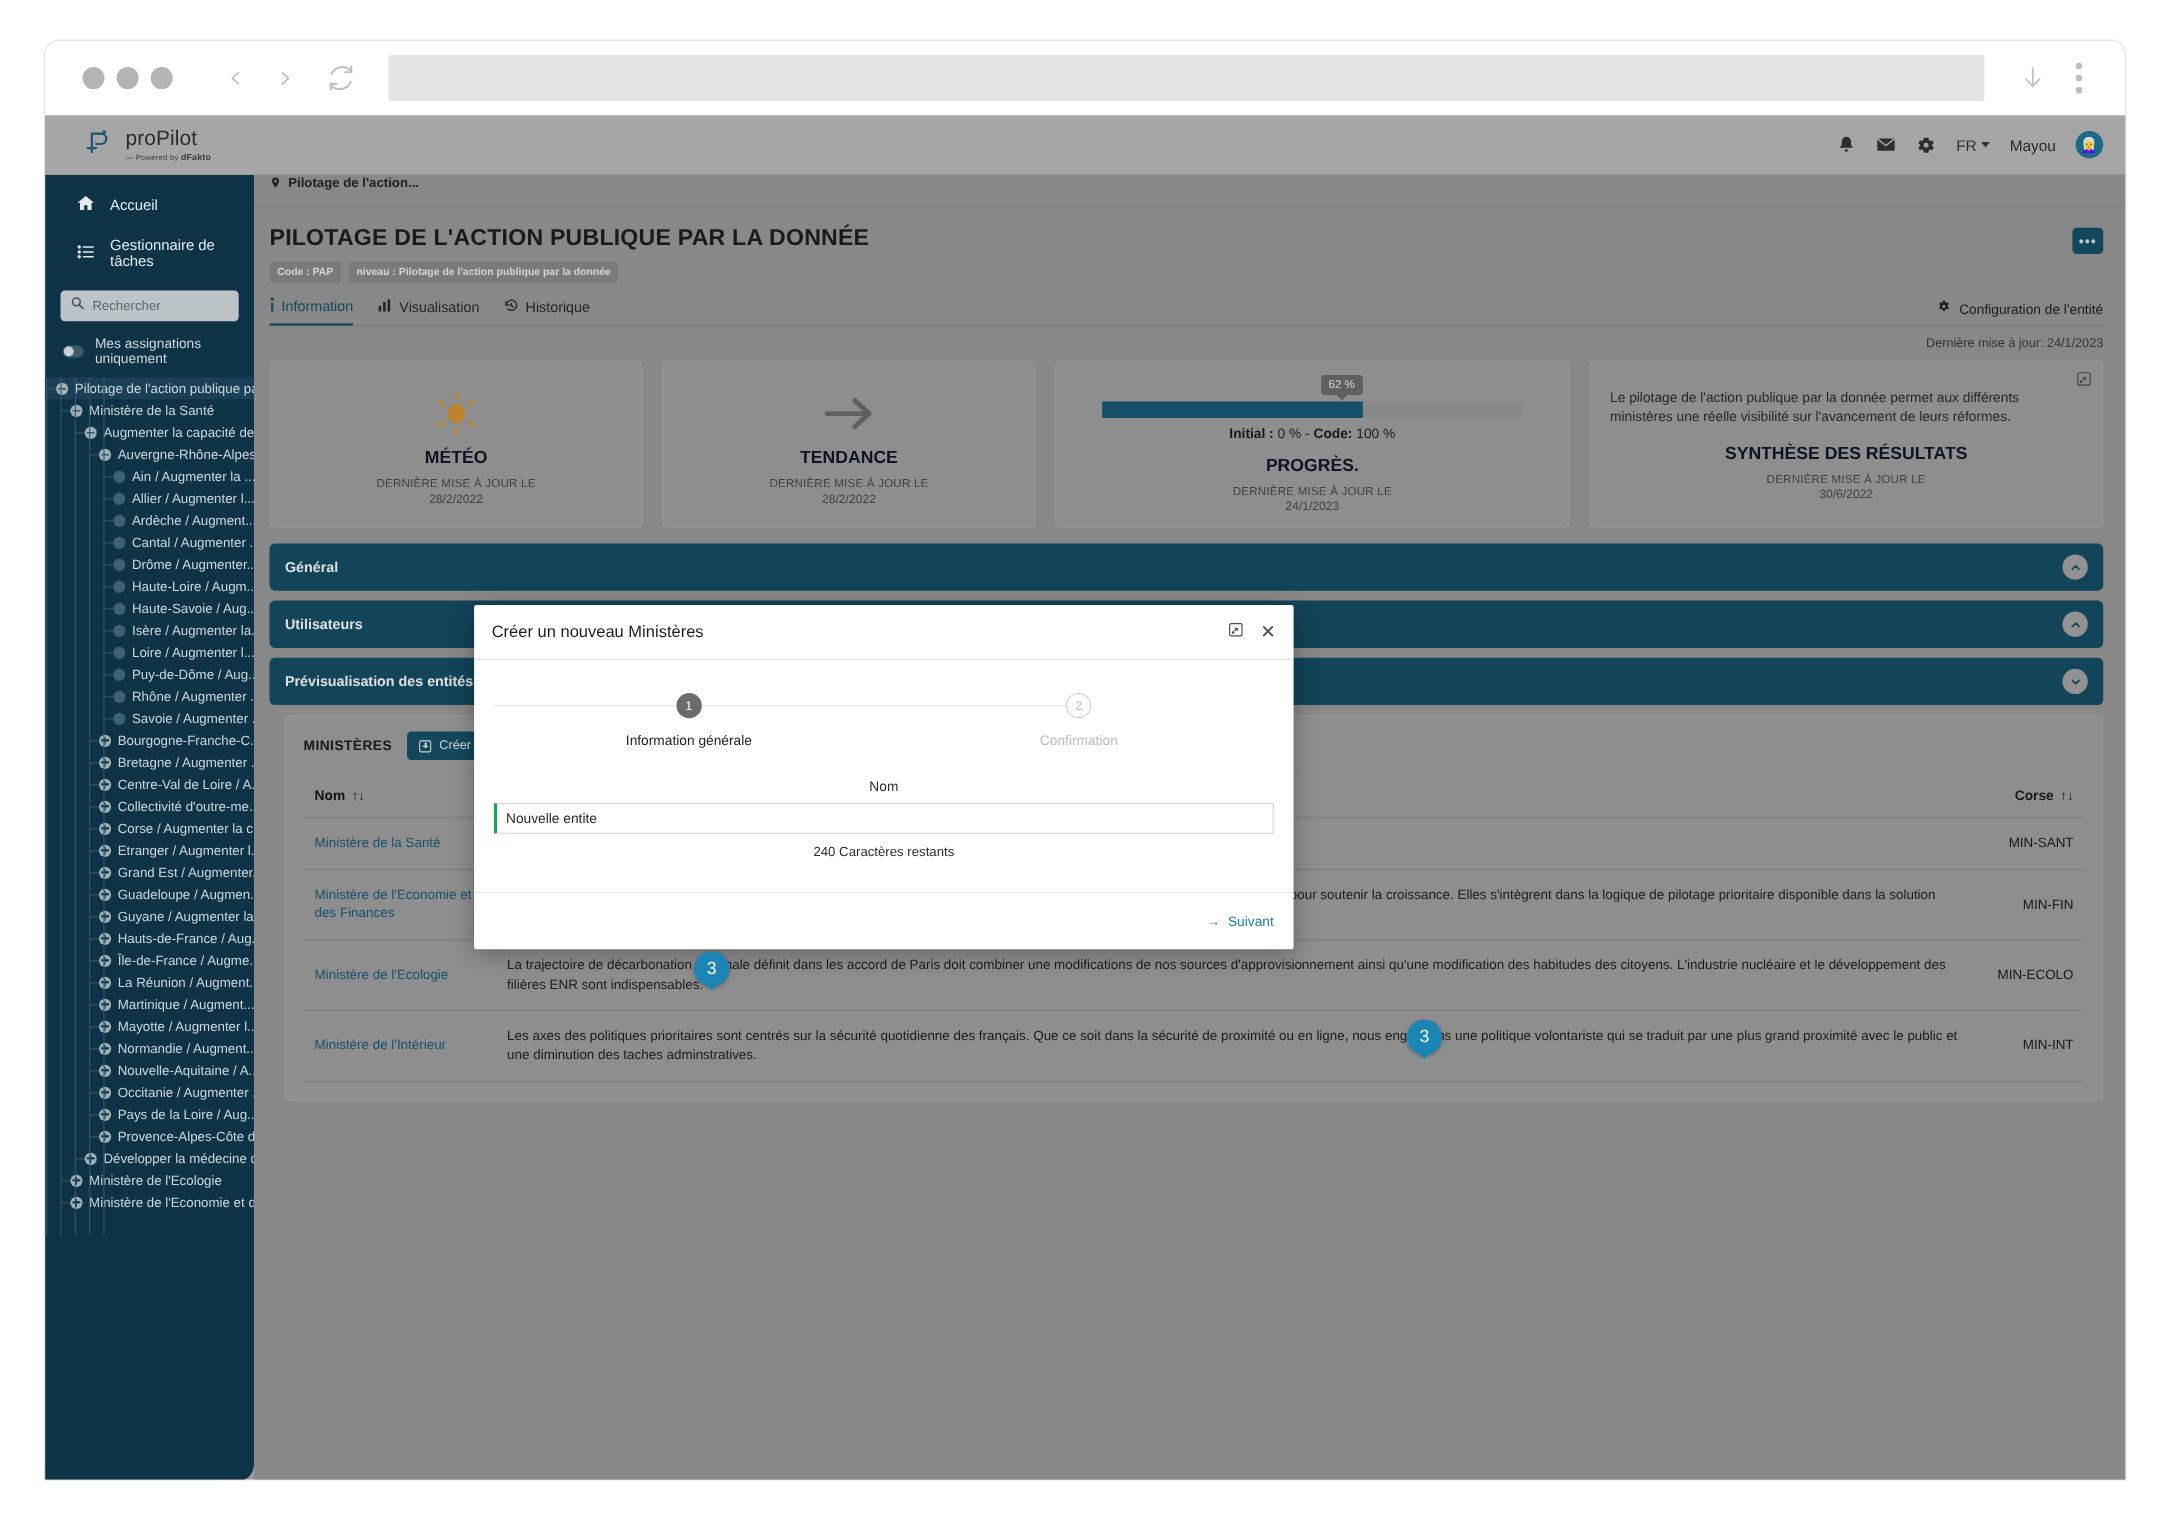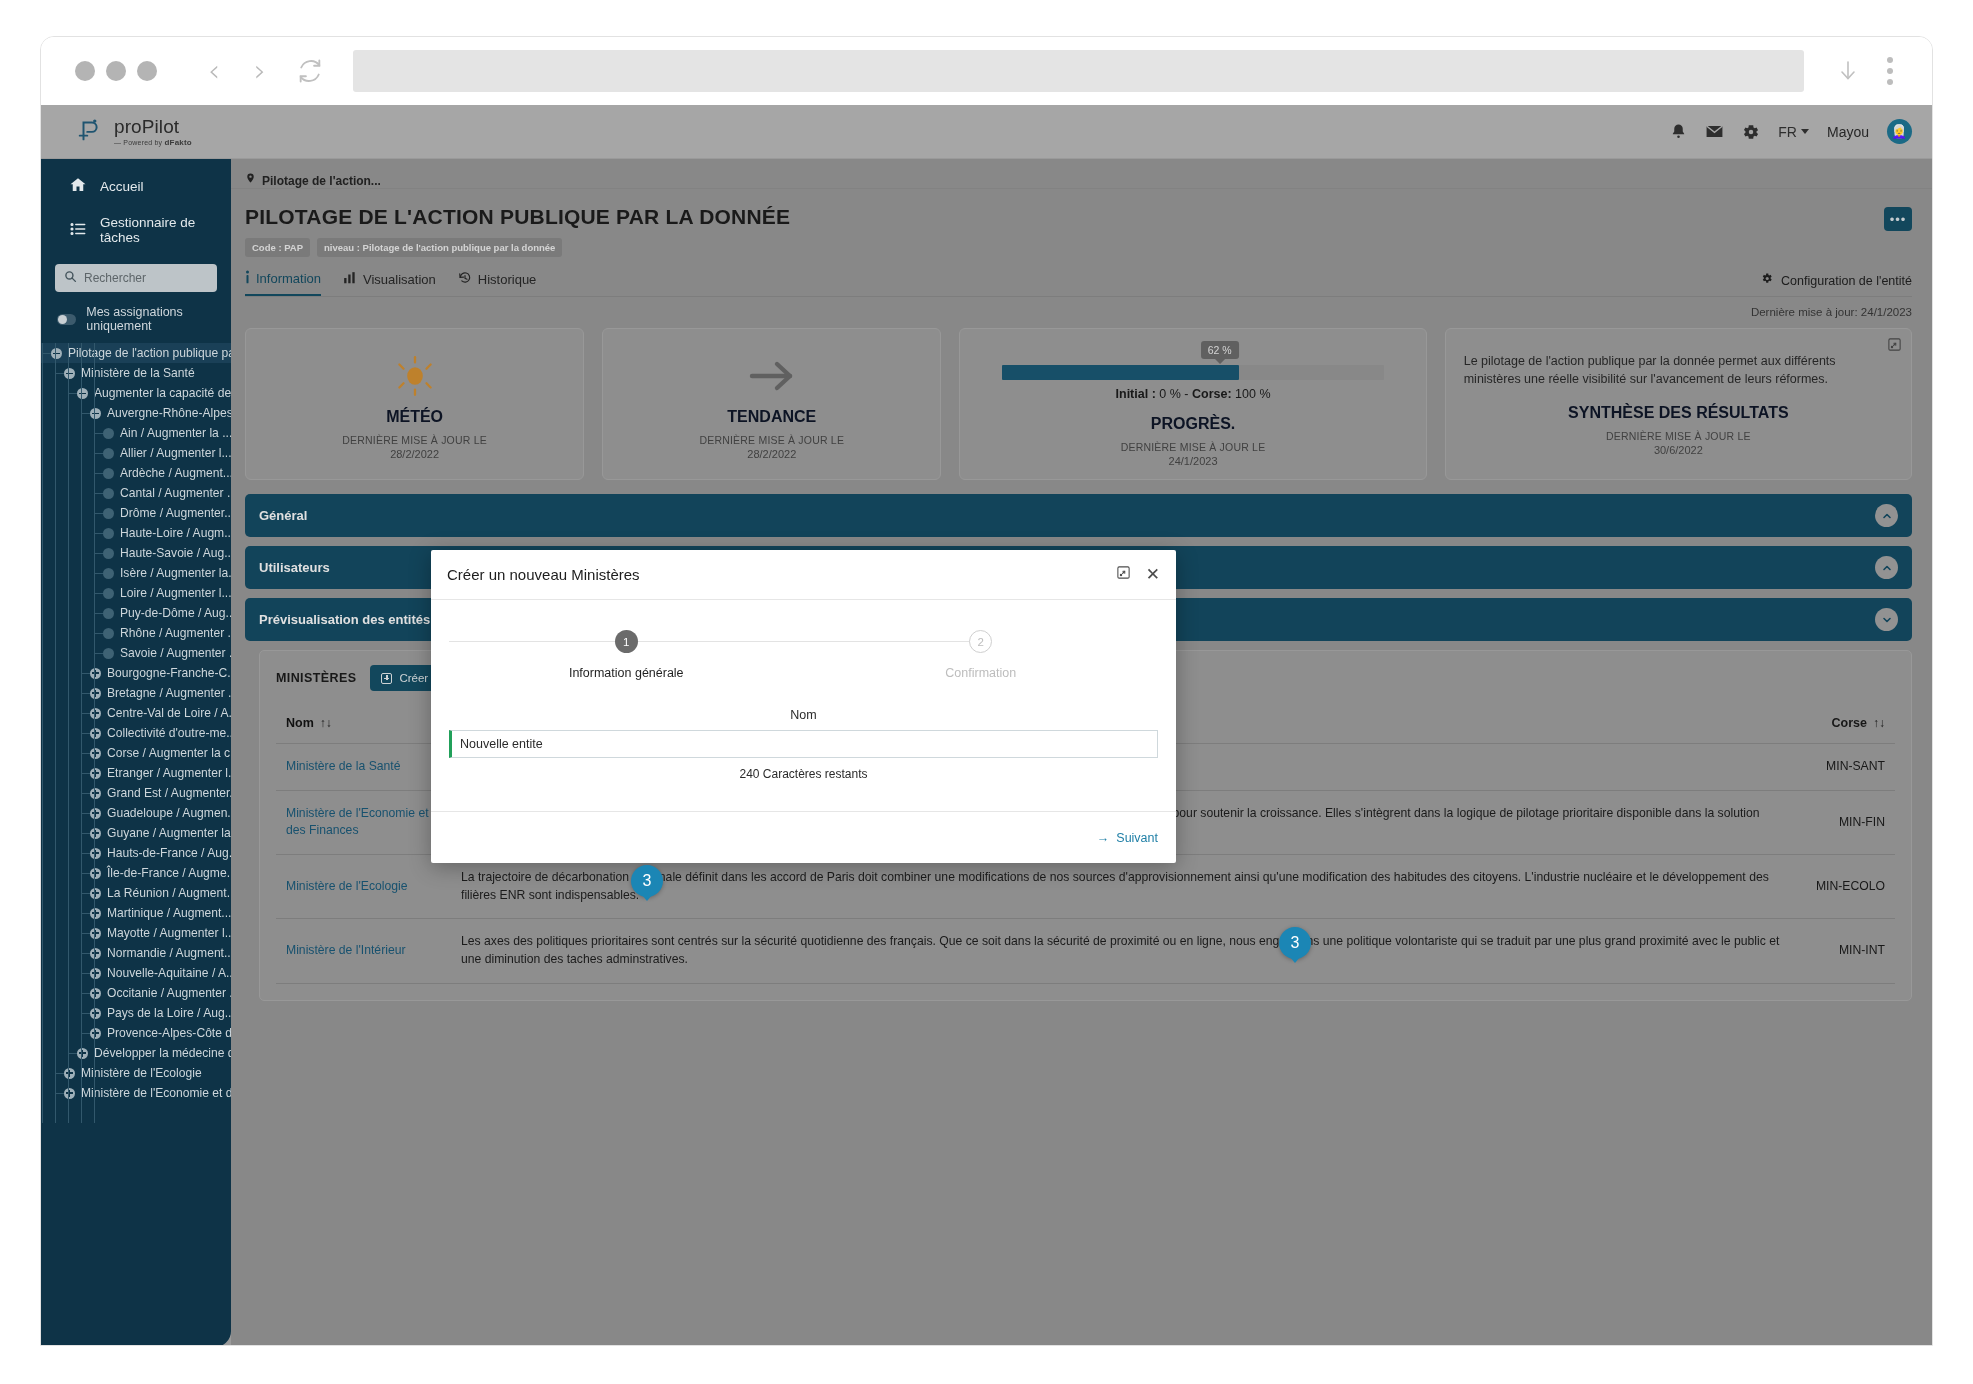--- a/index.html
+++ b/index.html
@@ -159,21 +159,21 @@
   }
 
   
   .content {
     position: absolute; left: 190px; top: 54px;
     right: 0; bottom: 0;
     background: #9b9b9b;
     overflow: hidden;
   }
   .breadcrumb {
-    height: 30px; display: flex; align-items: flex-end; gap: 6px;
+    height: 30px; display: flex; align-items: flex-start; gap: 6px;
     padding-left: 14px; font-size: 12px; font-weight: bold; color: #262626;
     border-bottom: 1px solid #949494;
   }
   .page-head { padding: 16px 22px 0 14px; }
   .page-title { font-size: 21px; font-weight: bold; color: #1e1e1e; letter-spacing: .2px; }
   .chips { display: flex; gap: 7px; margin-top: 9px; }
   .chip {
     background: #8b8b8b; color: #f1f1f1; font-size: 9.5px; font-weight: bold;
     padding: 4px 7px; border-radius: 3px;
   }
@@ -752,21 +752,21 @@
         <div class="card wide">
           <div class="prog-wrap">
             <div class="prog-badge">62 %</div>
             <div class="prog-track">
               <div class="prog-fill" id="progFill" style="width: 62%;"></div>
             </div>
             <div class="prog-legend">
               <b>Initial :</b>
               <span>0 %</span>
               <span>-</span>
-              <b>Corse:</b>
+              <b>Code:</b>
               <span>100 %</span>
             </div>
           </div>
           <div class="ctitle" style="margin-top:14px">PROGRÈS.</div>
           <div class="csub">DERNIÈRE MISE À JOUR LE</div>
           <div class="cdate">24/1/2023</div>
         </div>
 
         <div class="card wide">
           <span class="expand-ico">

